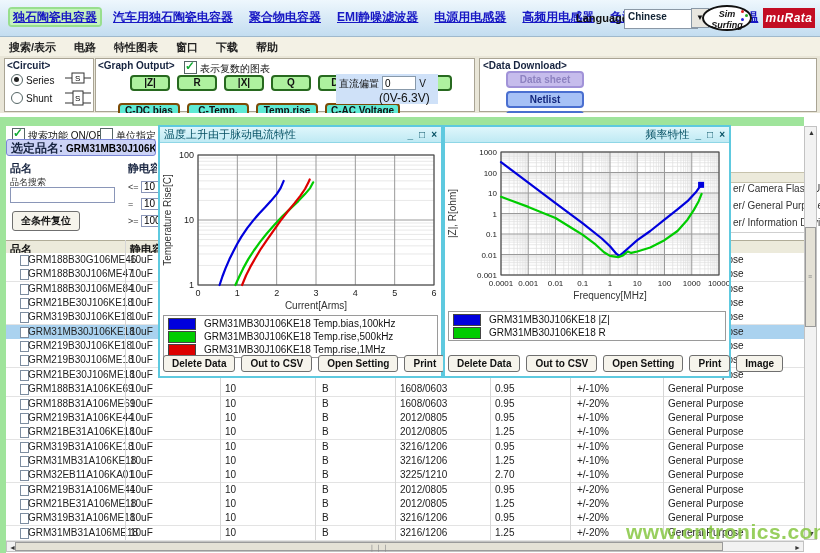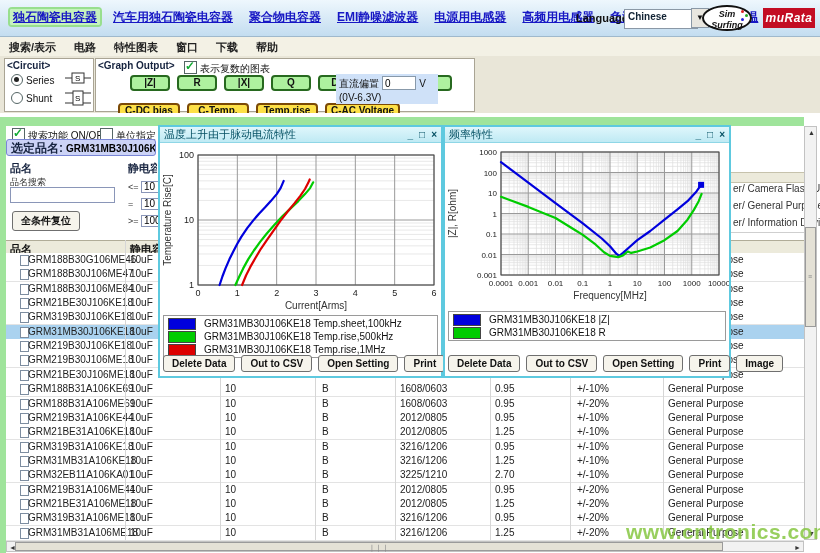--- a/index.html
+++ b/index.html
@@ -20,21 +20,21 @@
   
   #menubar{left:0;top:37px;width:820px;height:19px;background:#f3f1e5;border-bottom:1px solid #cfcbb2;}
   .menu-item{display:inline-block;margin:3px 9px 0 9px;font-size:11px;font-weight:bold;color:#222;}
   
   #toolbar{left:0;top:56px;width:820px;height:57px;background:#e9e6d8;}
   .gbox{background:#fff;border:1px solid #a9a494;}
   .gtitle{font-size:10px;font-weight:bold;color:#16233f;}
   .gbtn{display:inline-block;text-align:center;font-size:10px;font-weight:bold;color:#111;border-radius:4px;margin-right:7px;padding:0 4px;box-sizing:border-box;line-height:12px;}
   .gbtn.z{background:#aef19f;border:2px solid #27691f;min-width:40px;}
   .gbtn.s{background:#72e8e9;border:2px solid #0a6c7c;min-width:40px;}
-  .gbtn.c{background:#fde047;border:2px solid #7c4a06;min-width:62px;}
+  .gbtn.c{background:#5eead4;border:2px solid #7c4a06;min-width:62px;}
   #dcbias{background:#cfe1f8;}
   #dcbias input{width:28px;height:12px;font-size:10px;border:1px solid #8899aa;padding:0 2px;}
   .dlbtn{display:block;width:74px;text-align:center;font-size:10px;font-weight:bold;border-radius:4px;line-height:13px;margin-bottom:3px;}
   .dlbtn.en{background:#a6c1f6;border:2px solid #4a6fd0;color:#13277d;}
   .dlbtn.dis{background:#c6bcec;border:2px solid #a193d8;color:#8d82c0;}
   
   .cb{display:inline-block;width:11px;height:11px;background:#fff;border:1px solid #566;position:relative;vertical-align:-2px;}
   .cb.on::after{content:"✓";position:absolute;left:0;top:-3px;font-size:12px;font-weight:bold;color:#1a3;}
   .rd{display:inline-block;width:10px;height:10px;background:#fff;border:1px solid #566;border-radius:50%;position:relative;vertical-align:-2px;}
   .rd.on::after{content:"";position:absolute;left:2px;top:2px;width:5px;height:5px;background:#222;border-radius:50%;}
@@ -134,24 +134,32 @@
       <span class="abs" style="left:88px;top:2px;">
         <span class="cb on"></span>
         <span style="font-size:10px;">表示复数的图表</span>
       </span>
       <div class="abs" style="left:34px;top:16px;" id="imp-btns"><span class="gbtn z">|Z|</span><span class="gbtn z">R</span><span class="gbtn z">|X|</span><span class="gbtn z">Q</span><span class="gbtn z">DF</span><span class="gbtn z">L</span><span class="gbtn z">C</span></div>
       <div class="abs" style="left:22px;top:44px;white-space:nowrap;" id="ch-btns"><span class="gbtn c">C-DC bias</span><span class="gbtn c">C-Temp.</span><span class="gbtn c">Temp.rise</span><span class="gbtn c">C-AC Voltage</span></div>
       <div id="dcbias" class="abs" style="left:240px;top:15px;width:96px;height:26px;padding:2px 3px;">
         <span style="font-size:10px;">直流偏置</span>
         <input value="0" style="">
         <span style="font-size:10px;">V</span><br>
-        <span style="font-size:10px;">(0V-6.3V)</span>
-      </div>
-    </div>
-
+        <span style="font-size:12px;margin-left:40px;">(0V-6.3V)</span>
+      </div>
+    </div>
+
+    <div class="gbox abs" style="left:479px;top:2px;width:336px;height:52px;">
+      <span class="gtitle abs" style="left:3px;top:1px;">&lt;Data Download&gt;</span>
+      <div class="abs" style="left:26px;top:12px;" id="dl-btns">
+          <span class="dlbtn dis">Data sheet</span>
+          <span class="dlbtn en">Netlist</span>
+          <span class="dlbtn en">S-parameter</span>
+        </div>
+    </div>
   </div>
 
   <div id="main" class="abs"></div>
   <div id="green-top" class="abs"></div>
   <div id="green-left" class="abs"></div>
 
   <span class="abs" style="left:12px;top:128px;">
     <span class="cb on"></span>
     <span style="font-size:10px;">搜索功能 ON/OFF</span>
   </span>
@@ -465,35 +473,35 @@
         <text x="274" y="153" text-anchor="middle" font-size="9" fill="#222">6</text>
         <text x="34" y="145" text-anchor="end" font-size="9" fill="#222">1</text>
         <text x="34" y="80" text-anchor="end" font-size="9" fill="#222">10</text>
         <text x="34" y="15" text-anchor="end" font-size="9" fill="#222">100</text>
         <text x="156" y="166" text-anchor="middle" font-size="10" fill="#333">Current[Arms]</text>
         <text x="11" y="77" text-anchor="middle" font-size="10" fill="#333" transform="rotate(-90 11 77)">Temperature Rise[C]</text>
       </svg>
     <div class="legendbox" style="top:188px;" id="legend1">
         <div class="lg-row">
           <span class="sw" style="background: rgb(0, 0, 221);"></span>
-          <span class="lg-tx">GRM31MB30J106KE18 Temp.sheet,100kHz</span>
+          <span class="lg-tx">GRM31MB30J106KE18 Temp.bias,100kHz</span>
         </div>
         <div class="lg-row">
           <span class="sw" style="background: rgb(0, 204, 0);"></span>
           <span class="lg-tx">GRM31MB30J106KE18 Temp.rise,500kHz</span>
         </div>
         <div class="lg-row">
           <span class="sw" style="background: rgb(221, 0, 0);"></span>
           <span class="lg-tx">GRM31MB30J106KE18 Temp.rise,1MHz</span>
         </div>
       </div>
     <div class="btnrow" id="wbtns1"><span class="wbtn">Delete Data</span><span class="wbtn">Out to CSV</span><span class="wbtn">Open Setting</span><span class="wbtn">Print</span><span class="wbtn">Image</span></div>
   </div>
 
-  <div class="cwin" style="left:443px;width:288px;">
+  <div class="cwin" style="left:443px;width:288px;text-align:right;">
     <div class="ctitle">
       <span class="tt">频率特性</span>
       <span class="wctl">_</span>
       <span class="wctl">□</span>
       <span class="wctl">×</span>
     </div>
     <svg id="chart2" width="284" height="162">
         <line x1="56" x2="274" y1="125.82888508888838" y2="125.82888508888838" stroke="#dedede" stroke-width="0.7"></line>
         <line x1="56" x2="274" y1="122.21901427824692" y2="122.21901427824692" stroke="#dedede" stroke-width="0.7"></line>
         <line x1="56" x2="274" y1="119.65777017777677" y2="119.65777017777677" stroke="#dedede" stroke-width="0.7"></line>

